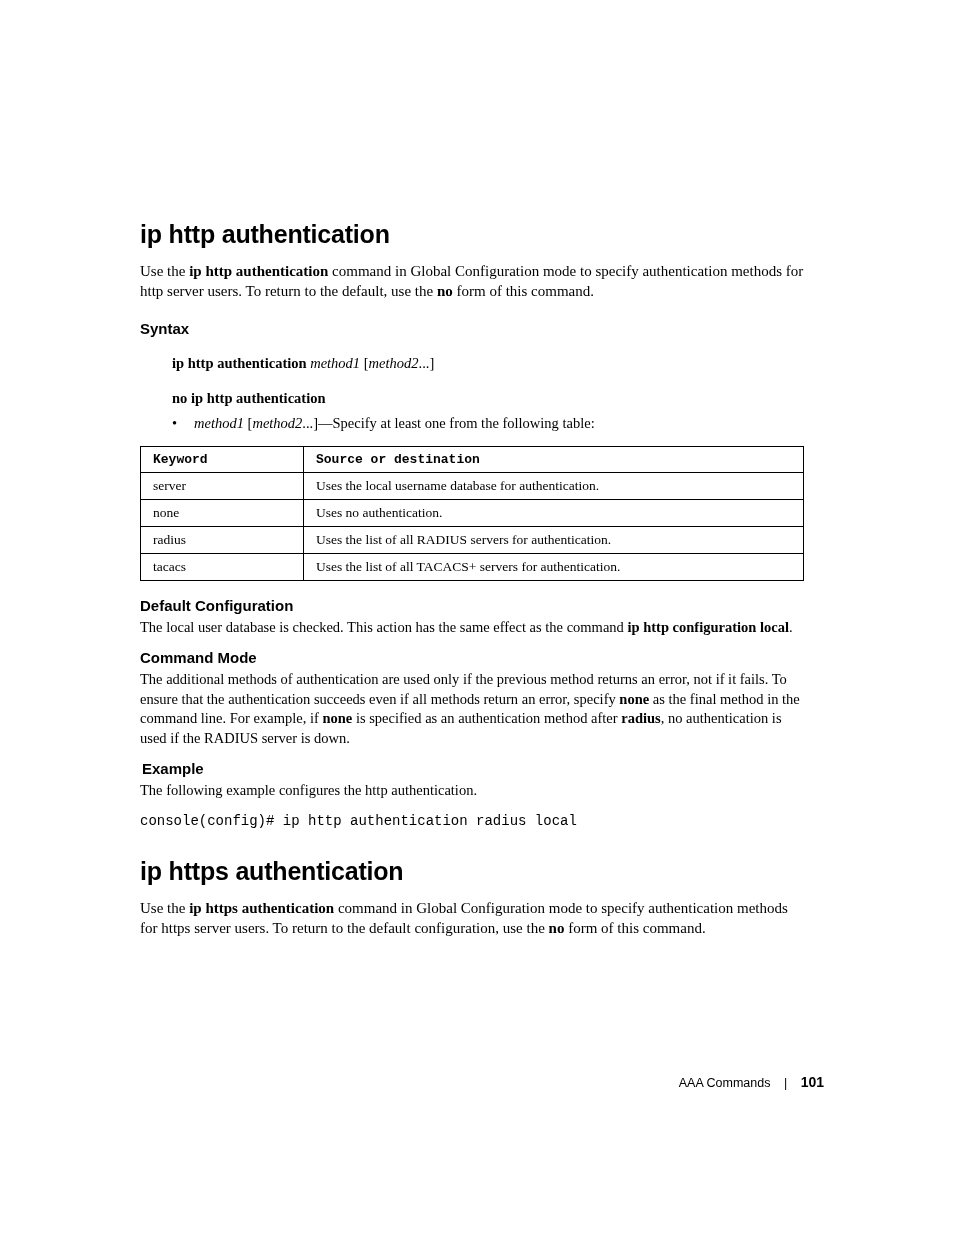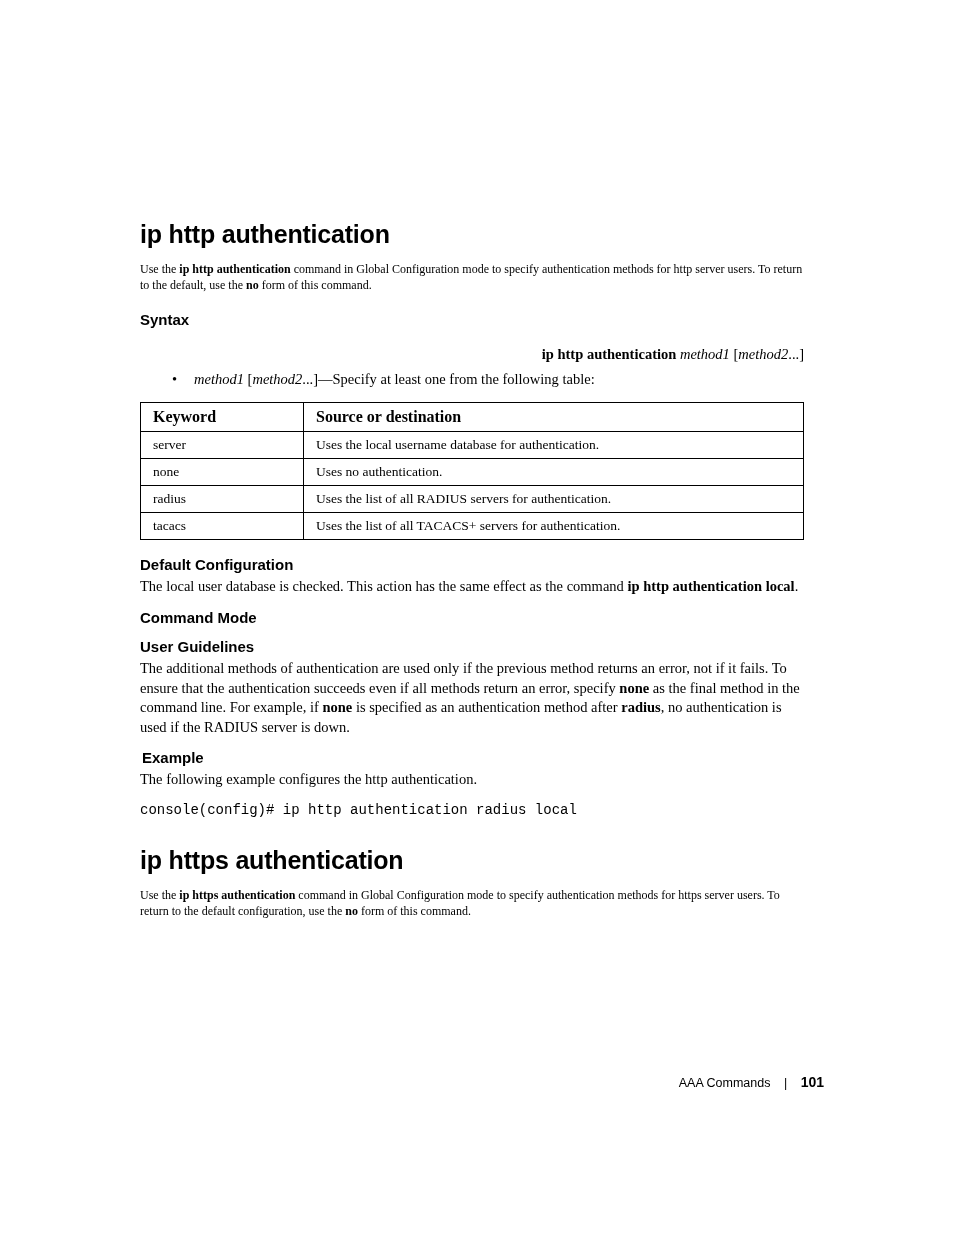--- a/index.html
+++ b/index.html
@@ -19,37 +19,36 @@
     font-family: 'Helvetica Neue', Arial, sans-serif;
     font-weight: 700;
     font-size: 25px;
     margin: 0 0 12px 0;
     letter-spacing: -0.2px;
   }
   h1.second {
     margin-top: 28px;
   }
   p.intro {
-    font-size: 12px;
+    font-size: 15px;
     line-height: 1.35;
     margin: 0 0 18px 0;
   }
   h2 {
     font-family: 'Helvetica Neue', Arial, sans-serif;
     font-weight: 700;
     font-size: 15px;
     margin: 12px 0 4px 0;
   }
   .indent {
     margin-left: 32px;
   }
   .syntax-line {
     font-size: 14.5px;
     margin: 18px 0 8px 0;
-    text-align: right;
   }
   .italic { font-style: italic; }
   .bold { font-weight: 700; }
   .bullet {
     margin: 6px 0 14px 32px;
     font-size: 14.5px;
     display: flex;
   }
   .bullet .dot {
     width: 22px;
@@ -60,23 +59,23 @@
     margin: 4px 0 16px 0;
     font-size: 13.5px;
   }
   th, td {
     border: 1px solid #000;
     text-align: left;
     padding: 5px 10px 5px 12px;
     vertical-align: top;
   }
   th {
-    font-family: Liberation Serif, serif;
+    font-family: Liberation Mono, monospace;
     font-weight: 700;
-    font-size: 16px;
+    font-size: 13px;
   }
   th:first-child, td:first-child {
     width: 140px;
   }
   .body-text {
     font-size: 14.5px;
     line-height: 1.35;
     margin: 2px 0 12px 0;
   }
   pre.console {
@@ -110,20 +109,21 @@
 
   <p class="intro">
     <span>Use the </span><span class="bold">ip http authentication</span><span> command in Global Configuration mode to specify authentication methods for http server users. To return to the default, use the </span><span class="bold">no</span><span> form of this command.</span>
   </p>
 
   <h2>Syntax</h2>
   <div class="indent">
     <div class="syntax-line">
       <span class="bold">ip http authentication</span><span class="italic"> method1 </span><span>[</span><span class="italic">method2</span><span>...]</span>
     </div>
+    <div class="syntax-line bold">no ip http authentication</div>
   </div>
 
   <div class="bullet">
     <span class="dot">•</span>
     <span><span class="italic">method1 </span><span>[</span><span class="italic">method2</span><span>...]—Specify at least one from the following table:</span></span>
   </div>
 
   <table>
     <thead>
       <tr>
@@ -146,26 +146,25 @@
         </tr>
       <tr>
           <td>tacacs</td>
           <td>Uses the list of all TACACS+ servers for authentication.</td>
         </tr>
     </tbody>
   </table>
 
   <h2>Default Configuration</h2>
   <p class="body-text indent">
-    <span>The local user database is checked. This action has the same effect as the command </span><span class="bold">ip http authentication local</span><span>.</span>
+    <span>The local user database is checked. This action has the same effect as the command </span><span class="bold">ip http configuration local</span><span>.</span>
   </p>
 
   <h2>Command Mode</h2>
 
-  <h2>User Guidelines</h2>
   <p class="body-text indent">
     <span>The additional methods of authentication are used only if the previous method returns an error, not if it fails. To ensure that the authentication succeeds even if all methods return an error, specify </span><span class="bold">none</span><span> as the final method in the command line. For example, if </span><span class="bold">none</span><span> is specified as an authentication method after </span><span class="bold">radius</span><span>, no authentication is used if the RADIUS server is down.</span>
   </p>
 
   <h2 style="margin-left:2px">Example</h2>
   <p class="body-text indent">The following example configures the http authentication.</p>
   <pre class="console">console(config)# ip http authentication radius local</pre>
 
   <h1 class="second">ip https authentication</h1>
   <p class="intro">

